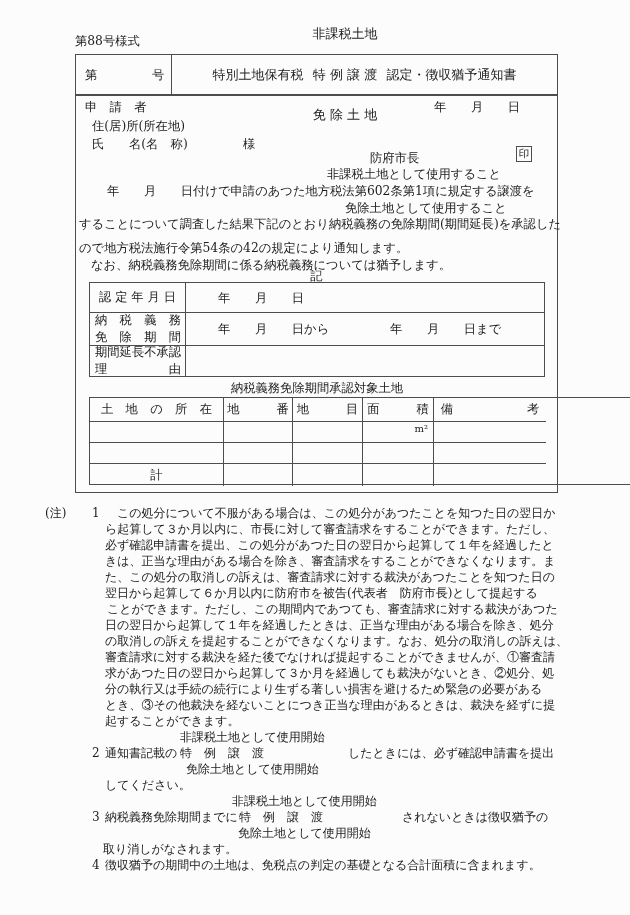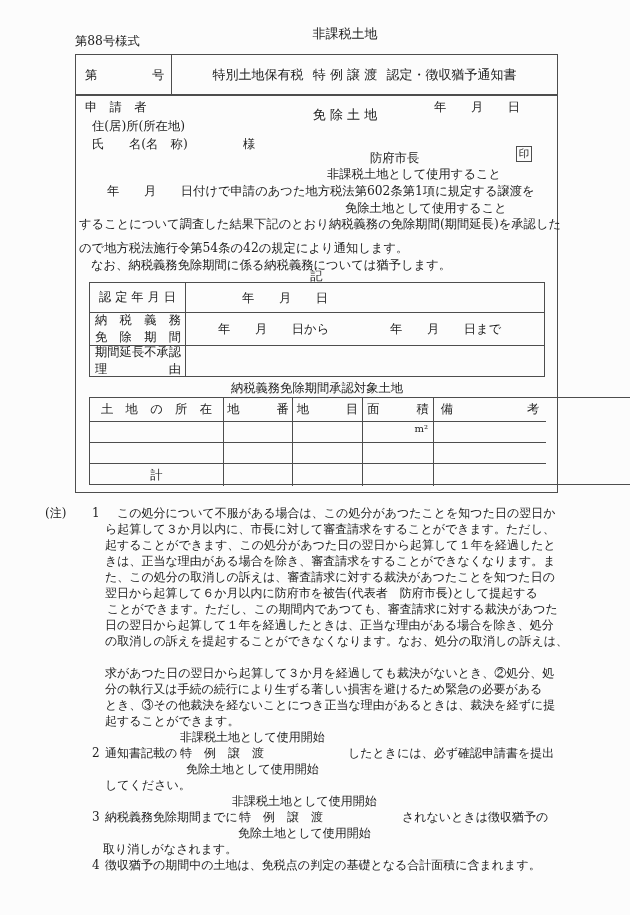--- a/index.html
+++ b/index.html
@@ -65,21 +65,21 @@
 
   <div class="abs" style="left:327px;top:167px;">非課税土地として使用すること</div>
   <div class="abs" style="left:107px;top:184px;">年　　月　　日付けで申請のあつた地方税法第602条第1項に規定する譲渡を</div>
   <div class="abs" style="left:345px;top:201px;">免除土地として使用すること</div>
   <div class="abs" style="left:79px;top:217px;">することについて調査した結果下記のとおり納税義務の免除期間(期間延長)を承認した</div>
   <div class="abs" style="left:79px;top:241px;">ので地方税法施行令第54条の42の規定により通知します。</div>
   <div class="abs" style="left:91px;top:258px;">なお、納税義務免除期間に係る納税義務については猶予します。</div>
   <div class="abs center" style="left:75px;top:269px;width:483px;">記</div>
 
   <div class="bx" style="left:89px;top:282px;width:456px;height:95px;">
-    <div class="t1row sep" style="height:30px;gap:24px;">
+    <div class="t1row sep" style="height:30px;">
       <div class="t1label" style="text-align:center;">認 定 年 月 日</div>
       <div class="t1value">
         <span class="v" style="left:32px;">年　　月　　日</span>
       </div>
     </div>
     <div class="t1row sep" style="height:33px;">
       <div class="t1label">
         <div>納　税　義　務</div>
         <div>免　除　期　間</div>
       </div>
@@ -124,27 +124,28 @@
     <div class="cell lastrow"></div>
     <div class="cell lastrow"></div>
     <div class="cell lastrow"></div>
     <div class="cell lastrow lastcol"></div>
   </div>
 
   <div class="abs notes" style="left:45px;top:507px;">(注)</div>
   <div class="abs notes" style="left:92px;top:507px;">1</div>
   <div class="abs notes" style="left:117px;top:507px;">この処分について不服がある場合は、この処分があつたことを知つた日の翌日か</div>
   <div class="abs notes" style="left:105px;top:523px;text-align:right;">ら起算して３か月以内に、市長に対して審査請求をすることができます。ただし、</div>
-  <div class="abs notes" style="left:105px;top:539px;">起することができます、この処分があつた日の翌日から起算して１年を経過したと</div>
+  <div class="abs notes" style="left:105px;top:539px;">必ず確認申請書を提出、この処分があつた日の翌日から起算して１年を経過したと</div>
   <div class="abs notes" style="left:105px;top:555px;">きは、正当な理由がある場合を除き、審査請求をすることができなくなります。ま</div>
   <div class="abs notes" style="left:105px;top:571px;">た、この処分の取消しの訴えは、審査請求に対する裁決があつたことを知つた日の</div>
   <div class="abs notes" style="left:105px;top:587px;">翌日から起算して６か月以内に防府市を被告(代表者　防府市長)として提起する</div>
   <div class="abs notes" style="left:107px;top:603px;">ことができます。ただし、この期間内であつても、審査請求に対する裁決があつた</div>
   <div class="abs notes" style="left:105px;top:619px;">日の翌日から起算して１年を経過したときは、正当な理由がある場合を除き、処分</div>
   <div class="abs notes" style="left:105px;top:635px;">の取消しの訴えを提起することができなくなります。なお、処分の取消しの訴えは、</div>
+  <div class="abs notes" style="left:105px;top:651px;">審査請求に対する裁決を経た後でなければ提起することができませんが、①審査請</div>
   <div class="abs notes" style="left:105px;top:667px;">求があつた日の翌日から起算して３か月を経過しても裁決がないとき、②処分、処</div>
   <div class="abs notes" style="left:105px;top:683px;">分の執行又は手続の続行により生ずる著しい損害を避けるため緊急の必要がある</div>
   <div class="abs notes" style="left:105px;top:699px;">とき、③その他裁決を経ないことにつき正当な理由があるときは、裁決を経ずに提</div>
   <div class="abs notes" style="left:105px;top:715px;">起することができます。</div>
 
   <div class="abs notes" style="left:180px;top:731px;">非課税土地として使用開始</div>
   <div class="abs notes" style="left:92px;top:747px;">2</div>
   <div class="abs notes" style="left:105px;top:747px;">通知書記載の</div>
   <div class="abs notes" style="left:180px;top:747px;">特　例　譲　渡</div>
   <div class="abs notes" style="left:348px;top:747px;">したときには、必ず確認申請書を提出</div>

